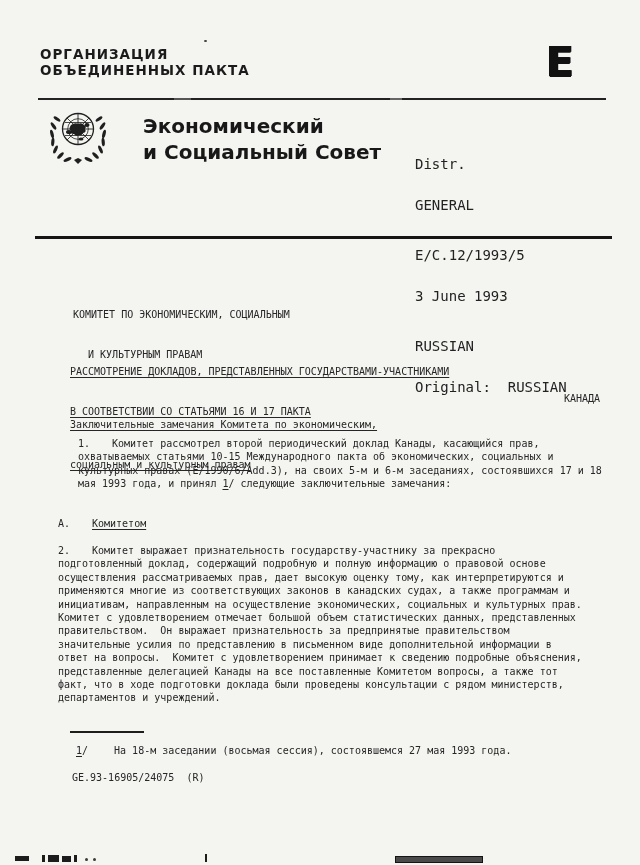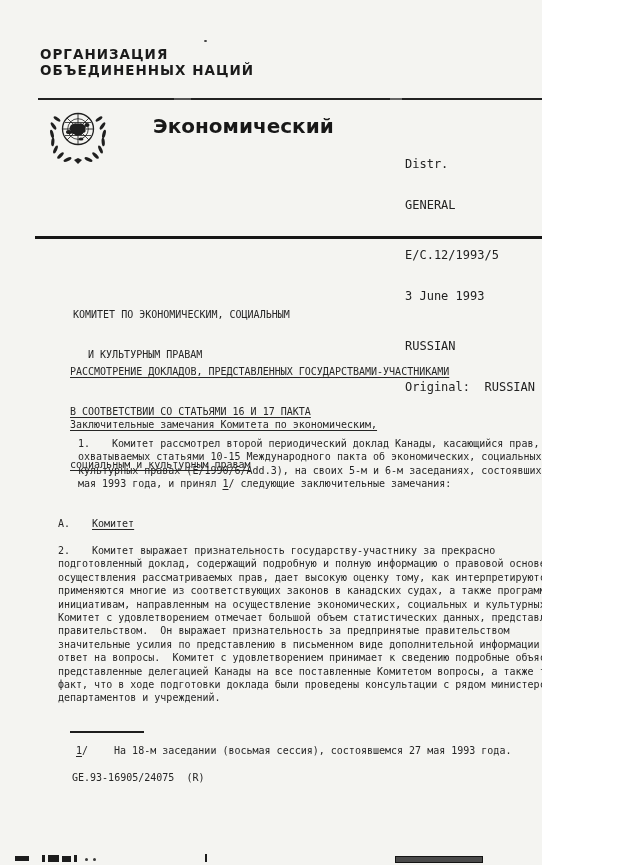--- a/index.html
+++ b/index.html
@@ -1,18 +1,18 @@
 <!DOCTYPE html>
 <html><head>
 <meta charset="utf-8">
 <style>
   html,body{margin:0;padding:0;}
   .page{
     position:relative;
-    width:542px;height:865px;
+    width:640px;height:865px;
     background:#f4f4f1;
     font-family:"DejaVu Sans Mono", monospace;
     color:#262626;
     overflow:hidden;
   }
   
   .org-name{
     position:absolute;left:40px;top:46px;
     font-family:"DejaVu Sans", sans-serif;
     font-weight:bold;font-size:13.5px;line-height:16px;
@@ -28,27 +28,27 @@
     position:absolute;left:38px;top:98px;width:568px;height:2px;
     background:linear-gradient(90deg,#222 0 24%,#555 24% 27%,#222 27% 62%,#666 62% 64%,#222 64% 100%);
   }
   .rule-thick{
     position:absolute;left:35px;top:236px;width:577px;height:3px;
     background:#151515;
   }
   
   .emblem{position:absolute;left:45px;top:105px;}
   .council-title{
-    position:absolute;left:153px;top:113px;
+    position:absolute;left:143px;top:113px;
     font-family:"DejaVu Sans", sans-serif;
     font-weight:bold;font-size:20px;line-height:26px;color:#181818;
   }
   .distr-block{
-    position:absolute;left:405px;top:131px;
-    font-size:12px;line-height:13.5px;white-space:pre-wrap;color:#222;
+    position:absolute;left:415px;top:131px;
+    font-size:14px;line-height:13.5px;white-space:pre-wrap;color:#222;
   }
   .distr-block .gap{margin-top:10px;}
   
   .mono{font-size:10px;line-height:13.4px;white-space:pre-wrap;color:#262626;}
   .committee{position:absolute;left:73px;top:281px;}
   .committee .l2{padding-left:15px;}
   .center-head{
     position:absolute;left:70px;top:338px;width:530px;
     text-align:left;
   }
@@ -71,21 +71,21 @@
   .a-bar{background:#4a4a4a;border:1px solid #141414;}
   .dot{position:absolute;background:#3a3a3a;border-radius:50%;}
 </style>
 </head>
 <body>
 
 <div class="page">
 
   <div class="org-name">
     <div>ОРГАНИЗАЦИЯ</div>
-    <div>ОБЪЕДИНЕННЫХ НАЦИЙ</div>
+    <div>ОБЪЕДИНЕННЫХ ПАКТА</div>
   </div>
   <div class="series-letter">E</div>
   <div class="rule-thin"></div>
 
   <div class="emblem">
     <svg width="66" height="62" viewBox="0 0 66 62">
       <g stroke="#1f1f1f" fill="none" stroke-width="1.3">
         <circle cx="33" cy="24" r="15.5"></circle>
         <circle cx="33" cy="24" r="10.3" stroke-width="0.8"></circle>
         <circle cx="33" cy="24" r="4.8" stroke-width="0.8"></circle>
@@ -122,20 +122,21 @@
           <ellipse cx="50.5" cy="50.5" rx="4.3" ry="1.6" transform="rotate(-135 50.5 50.5)"></ellipse>
           <ellipse cx="43.5" cy="54.5" rx="4.3" ry="1.6" transform="rotate(-155 43.5 54.5)"></ellipse>
         </g>
         <path d="M29 55 l4 4 l4 -4 l-4 -2 z"></path>
       </g>
     </svg>
   </div>
 
   <div class="council-title">
     <div>Экономический</div>
+    <div>и Социальный Совет</div>
   </div>
 
   <div class="distr-block">
     <div>Distr.</div>
     <div>GENERAL</div>
     <div class="gap">E/C.12/1993/5</div>
     <div>3 June 1993</div>
     <div class="gap">RUSSIAN</div>
     <div>Original:  RUSSIAN</div>
   </div>
@@ -154,21 +155,21 @@
 
   <div class="mono center-head sub-head">
     <div class="u">Заключительные замечания Комитета по экономическим,</div>
     <div class="u">социальным и культурным правам</div>
   </div>
 
   <div class="mono country">КАНАДА</div>
 
   <div class="mono para para1"><span class="num">1.</span><span>Комитет рассмотрел второй периодический доклад Канады, касающийся прав, охватываемых статьями 10-15 Международного пакта об экономических, социальных и культурных правах (E/1990/6/Add.3), на своих 5-м и 6-м заседаниях, состоявшихся 17 и 18 мая 1993 года, и принял </span><span class="u">1</span><span>/ следующие заключительные замечания:</span></div>
 
-  <div class="mono para section-a"><span class="num">А.</span><span class="u">Комитет</span></div>
+  <div class="mono para section-a"><span class="num">А.</span><span class="u">Комитетом</span></div>
 
   <div class="mono para para2"><span class="num">2.</span><span>Комитет выражает признательность государству-участнику за прекрасно подготовленный доклад, содержащий подробную и полную информацию о правовой основе осуществления рассматриваемых прав, дает высокую оценку тому, как интерпретируются и применяются многие из соответствующих законов в канадских судах, а также программам и инициативам, направленным на осуществление экономических, социальных и культурных прав.  Комитет с удовлетворением отмечает большой объем статистических данных, представленных правительством.  Он выражает признательность за предпринятые правительством значительные усилия по представлению в письменном виде дополнительной информации в ответ на вопросы.  Комитет с удовлетворением принимает к сведению подробные объяснения, представленные делегацией Канады на все поставленные Комитетом вопросы, а также тот факт, что в ходе подготовки доклада были проведены консультации с рядом министерств, департаментов и учреждений.</span></div>
 
   <div class="footnote-rule"></div>
   <div class="mono footnote"><span class="u">1</span><span>/</span><span class="fn-gap"></span><span>На 18-м заседании (восьмая сессия), состоявшемся 27 мая 1993 года.</span></div>
   <div class="mono ge-number">GE.93-16905/24075  (R)</div>
 
   <div class="artifact" style="left:15px;top:856px;width:14px;height:5px;"></div>
   <div class="artifact" style="left:42px;top:855px;width:3px;height:7px;"></div>
   <div class="artifact" style="left:48px;top:855px;width:11px;height:7px;"></div>

